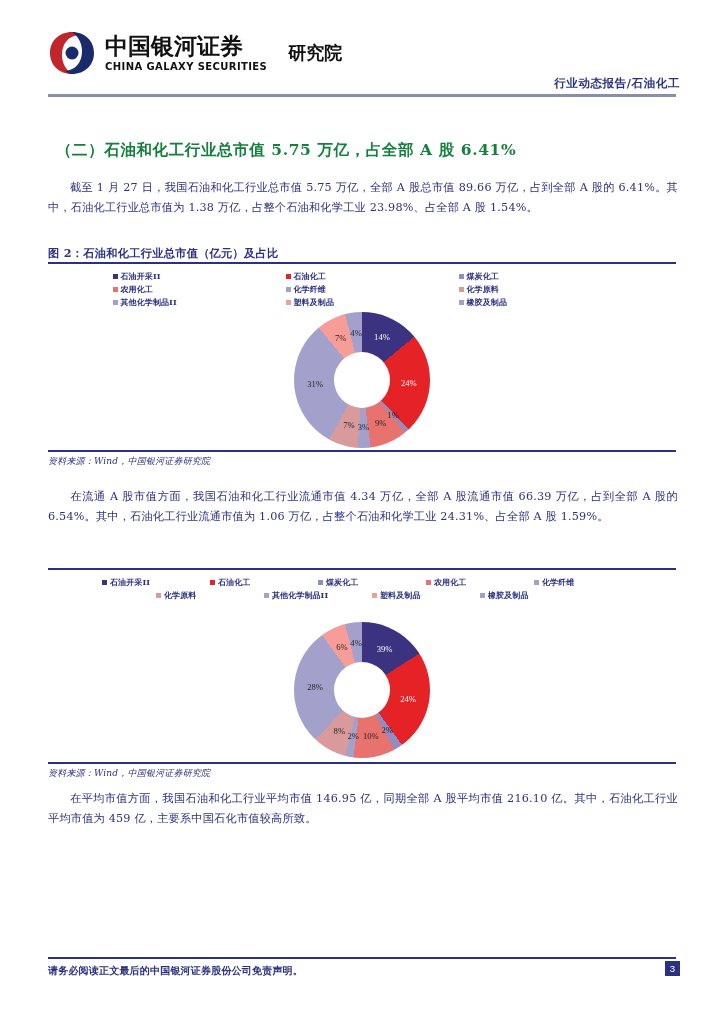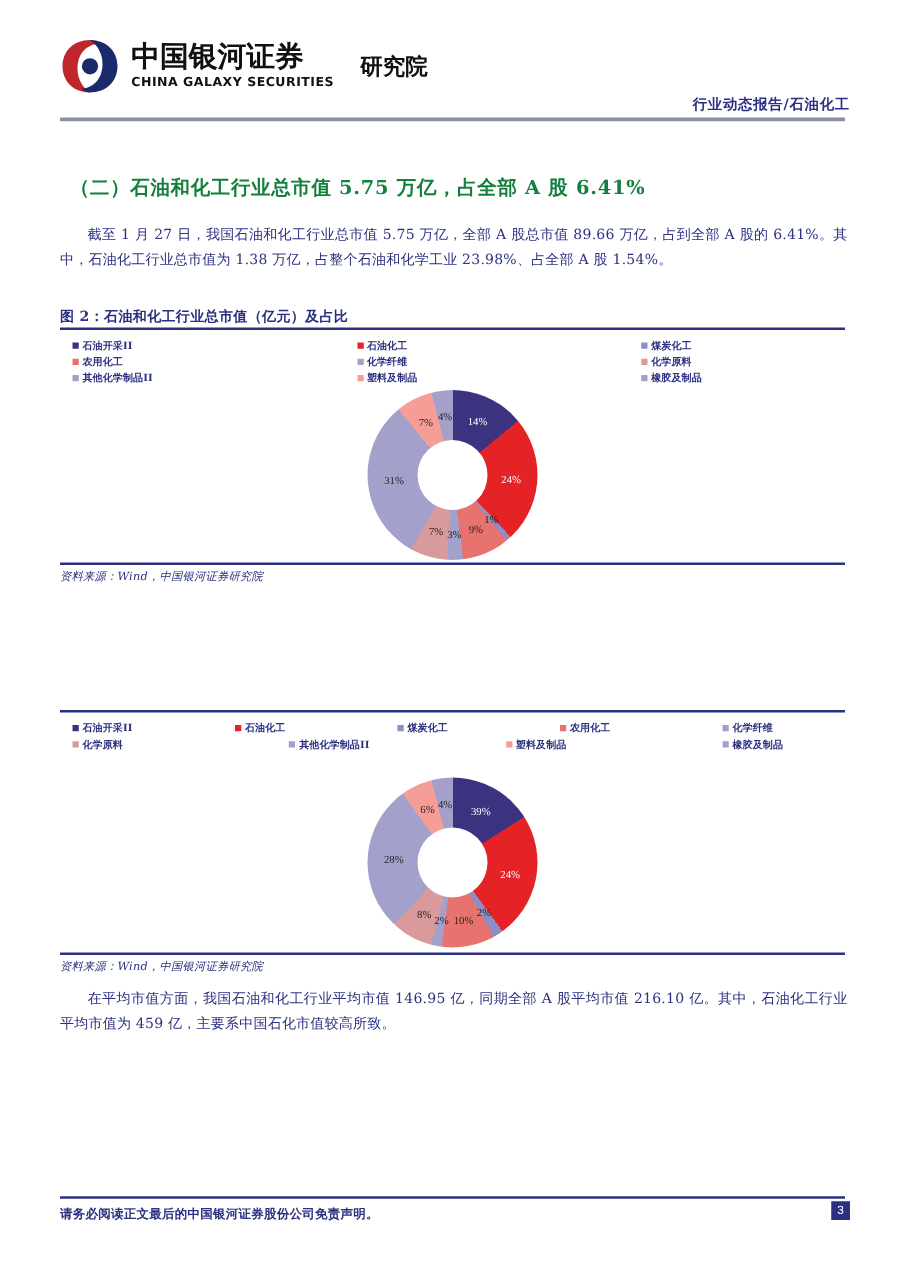--- a/index.html
+++ b/index.html
@@ -51,21 +51,21 @@
   #fig2box{top:262px;height:186px;}
   #fig3box{top:568px;height:192px;}
 
   .src{position:absolute;left:48px;color:#2b3080;font-size:9px;font-style:italic;
     font-family:"DejaVu Serif","Liberation Serif",serif;letter-spacing:0.2px;}
   #src2{top:455px;}
   #src3{top:767px;}
 
   
   .legend{position:absolute;left:0;top:6px;width:628px;display:flex;flex-wrap:wrap;
-    justify-content:space-between;}
+    justify-content:center;}
   .legend.three .lg-item{width:173px;}
   .legend.five .lg-item{width:108px;}
   .lg-item{display:flex;align-items:center;gap:3px;height:13px;font-size:8px;
     color:#2b3080;font-family:"DejaVu Serif","Liberation Serif",serif;font-weight:bold;
     box-sizing:border-box;padding-left:10px;}
   .lg-sw{width:5px;height:5px;flex:none;}
   .lg-tx{white-space:nowrap;letter-spacing:0.1px;}
 
   
   .donut-wrap{position:absolute;left:0;right:0;display:flex;justify-content:center;}
@@ -167,20 +167,21 @@
           <div class="dlabel" style="left: 69.4763px; top: 114.977px;">3%</div>
           <div class="dlabel" style="left: 54.8874px; top: 113.134px;">7%</div>
           <div class="dlabel" style="left: 21.2086px; top: 72.4231px;">31%</div>
           <div class="dlabel" style="left: 46.6624px; top: 26.1227px;">7%</div>
           <div class="dlabel" style="left: 62.1093px; top: 21.3706px;">4%</div>
         </div>
     </div>
   </div>
   <div class="src" id="src2">资料来源：Wind，中国银河证券研究院</div>
 
+  <div class="para" id="para2"><span class="ind"></span><span>在流通 A 股市值方面，我国石油和化工行业流通市值 4.34 万亿，全部 A 股流通市值 66.39 万亿，占到全部 A 股的 6.54%。其中，石油化工行业流通市值为 1.06 万亿，占整个石油和化学工业 24.31%、占全部 A 股 1.59%。</span></div>
 
   <div class="fig-cap" id="fig3cap">图 3：石油和化工行业流通 A 股市值（亿元）及占比</div>
   <div class="fig-box" id="fig3box">
     <div class="legend five" id="legend3">
         <div class="lg-item">
           <span class="lg-sw" style="background: rgb(59, 51, 128);"></span>
           <span class="lg-tx">石油开采II</span>
         </div>
         <div class="lg-item">
           <span class="lg-sw" style="background: rgb(229, 34, 38);"></span>

